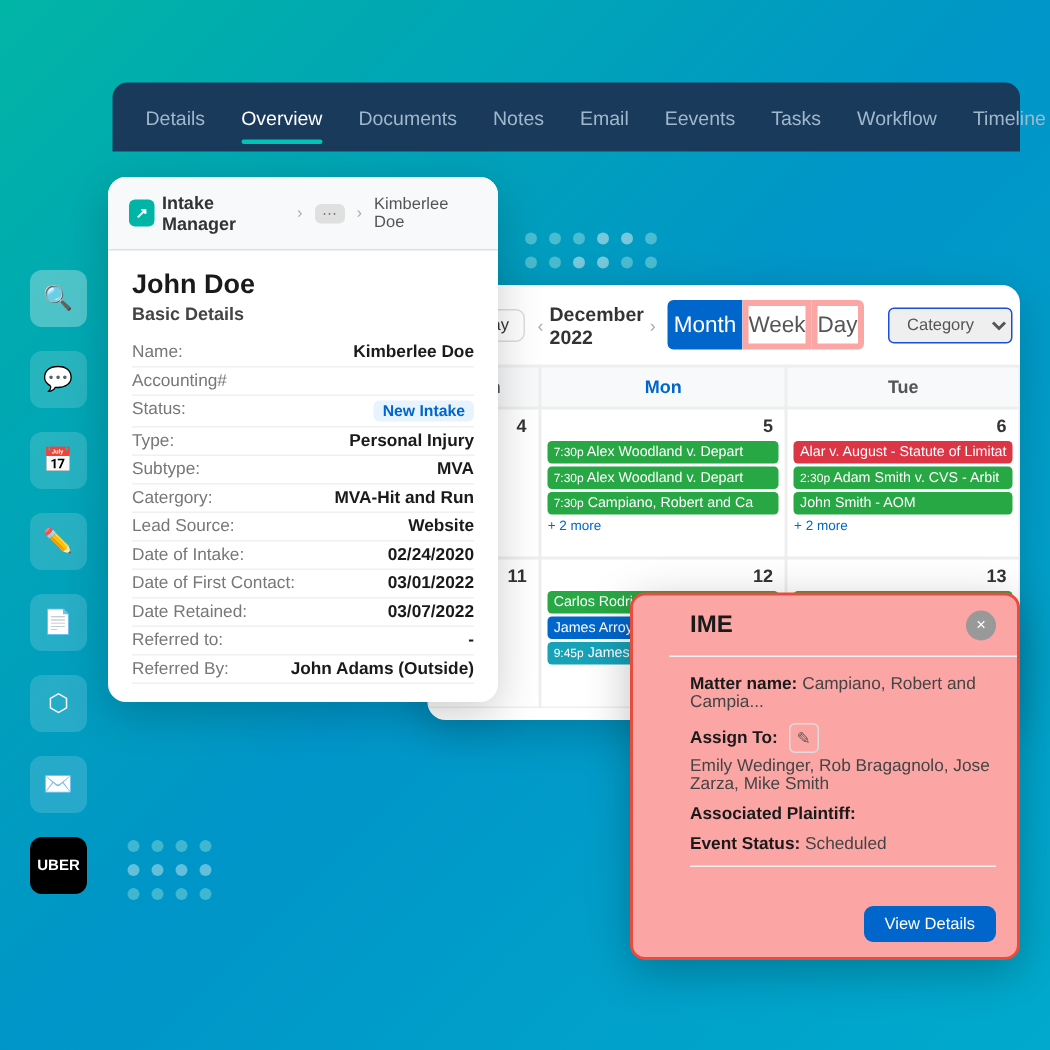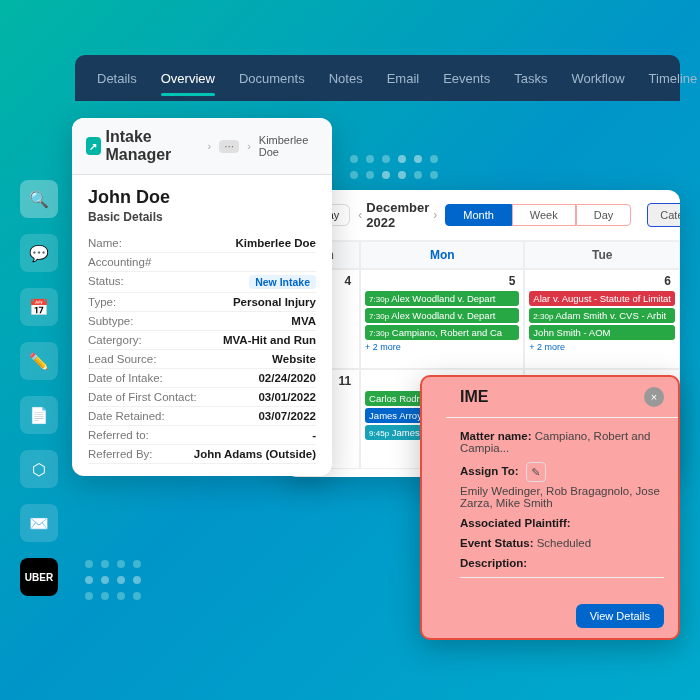--- a/index.html
+++ b/index.html
@@ -97,21 +97,21 @@
       padding: 10px 14px;
       border-bottom: 1px solid #e0e0e0;
       display: flex;
       align-items: center;
       gap: 8px;
     }
     .intake-logo {
       display: flex;
       align-items: center;
       gap: 5px;
-      font-size: 16px;
+      font-size: 12px;
       font-weight: 600;
       color: #333;
     }
     .intake-logo-icon {
       width: 18px;
       height: 18px;
       background: #00b5a5;
       border-radius: 4px;
       display: flex;
       align-items: center;
@@ -181,23 +181,23 @@
       padding: 4px 10px;
       font-size: 11px;
       cursor: pointer;
       color: #333;
     }
     .cal-nav { display: flex; align-items: center; gap: 4px; font-size: 12px; color: #333; }
     .cal-month { font-weight: 600; font-size: 13px; }
     .cal-chevron { color: #aaa; cursor: pointer; font-size: 12px; }
     .cal-view-btns { display: flex; margin-left: auto; }
     .cal-view-btn {
-      padding: 4px 17px;
-      font-size: 11px;
-      border: 1px solid #fca5a5;
+      padding: 4px 0;
+      font-size: 15px;
+      border: 4px solid #fca5a5;
       background: white;
       cursor: pointer;
       color: #555;
     }
     .cal-view-btn.active { background: #0066cc; color: white; border-color: #0066cc; }
     .cal-view-btn:first-child { border-radius: 4px 0 0 4px; }
     .cal-view-btn:last-child { border-radius: 0 4px 4px 0; }
     .cal-category {
       border: 1px solid #1d4ed8;
       border-radius: 4px;
@@ -534,21 +534,18 @@
         <div class="ime-row-value" style="margin-top:3px">Emily Wedinger, Rob Bragagnolo, Jose Zarza, Mike Smith</div>
       </div>
     </div>
     <div class="ime-row">
       <span class="ime-row-label">Associated Plaintiff:</span>
     </div>
     <div class="ime-row">
       <span class="ime-row-label">Event Status:</span>
       <span class="ime-row-value">Scheduled</span>
     </div>
-    <div class="ime-row">
-      <span class="ime-row-label">Description:</span>
-    </div>
     <div style="height:1px;background:#eee;margin:6px 0;"></div>
   </div>
   <div class="ime-footer">
     <button class="view-details-btn">View Details</button>
   </div>
 </div>
 
 </body></html>

